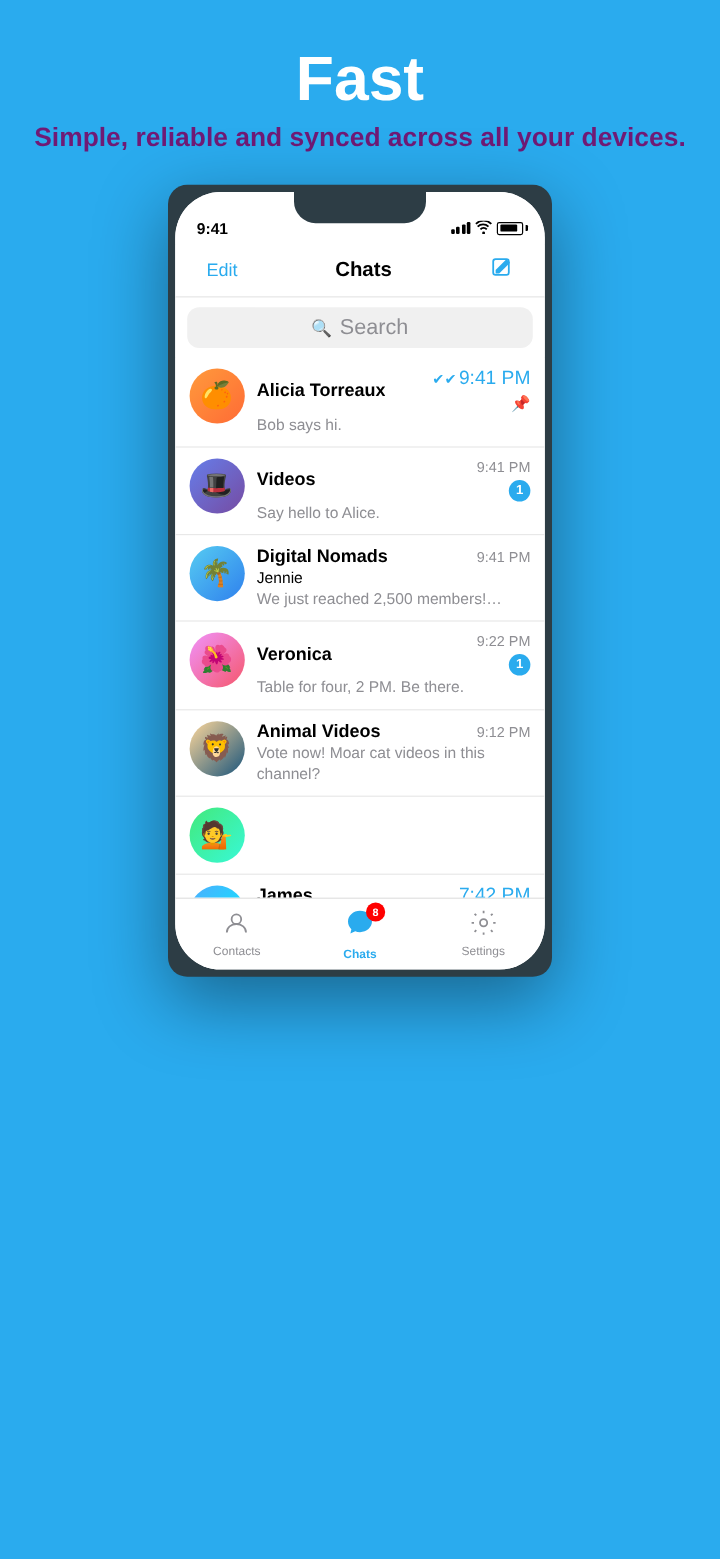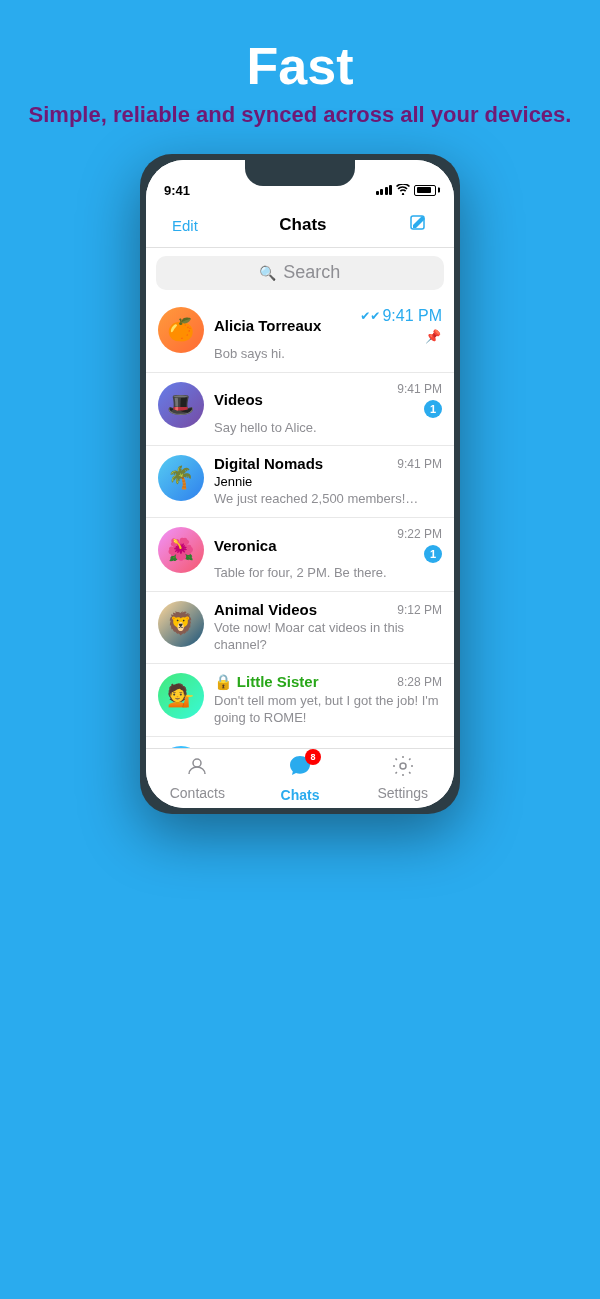--- a/index.html
+++ b/index.html
@@ -27,21 +27,21 @@
     .hero-subtitle {
       font-size: 22px;
       font-weight: 600;
       color: #701a75;
       line-height: 1.35;
     }
     .phone-wrapper {
       width: 320px;
       height: 660px;
       background: #2d3d45;
-      border-radius: 32px;
+      border-radius: 16px;
       padding: 6px;
       box-shadow: 0 20px 60px rgba(0,0,0,0.4);
       position: relative;
     }
     .phone-screen {
       width: 100%;
       height: 100%;
       background: white;
       border-radius: 38px;
       overflow: hidden;
@@ -288,21 +288,21 @@
       gap: 2px;
       flex: 1;
     }
     .tab-icon {
       font-size: 22px;
       color: #8e8e93;
       position: relative;
     }
     .tab-icon-blue { color: #2AABEE; }
     .tab-label {
-      font-size: 14px;
+      font-size: 10px;
       color: #8e8e93;
     }
     .tab-label-blue { color: #2AABEE; font-weight: 600; }
     .badge-red {
       position: absolute;
       top: -4px;
       right: -8px;
       background: red;
       color: white;
       font-size: 9px;
@@ -429,27 +429,20 @@
           <div class="chat-header">
             <span class="chat-name">Animal Videos</span>
             <span class="chat-time">9:12 PM</span>
           </div>
           <div class="chat-preview">Vote now! Moar cat videos in this channel?</div>
         </div>
       </div>
 
       <div class="chat-item">
         <div class="avatar avatar-sister">💁</div>
-        <div class="chat-content">
-          <div class="chat-header">
-            <span class="chat-name chat-name-green">🔒 Little Sister</span>
-            <span class="chat-time">8:28 PM</span>
-          </div>
-          <div class="chat-preview">Don't tell mom yet, but I got the job! I'm going to ROME!</div>
-        </div>
       </div>
 
       <div class="chat-item">
         <div class="avatar avatar-james">🧔</div>
         <div class="chat-content">
           <div class="chat-header">
             <span class="chat-name">James</span>
             <div class="chat-time-blue">
 
               <span>7:42 PM</span>

